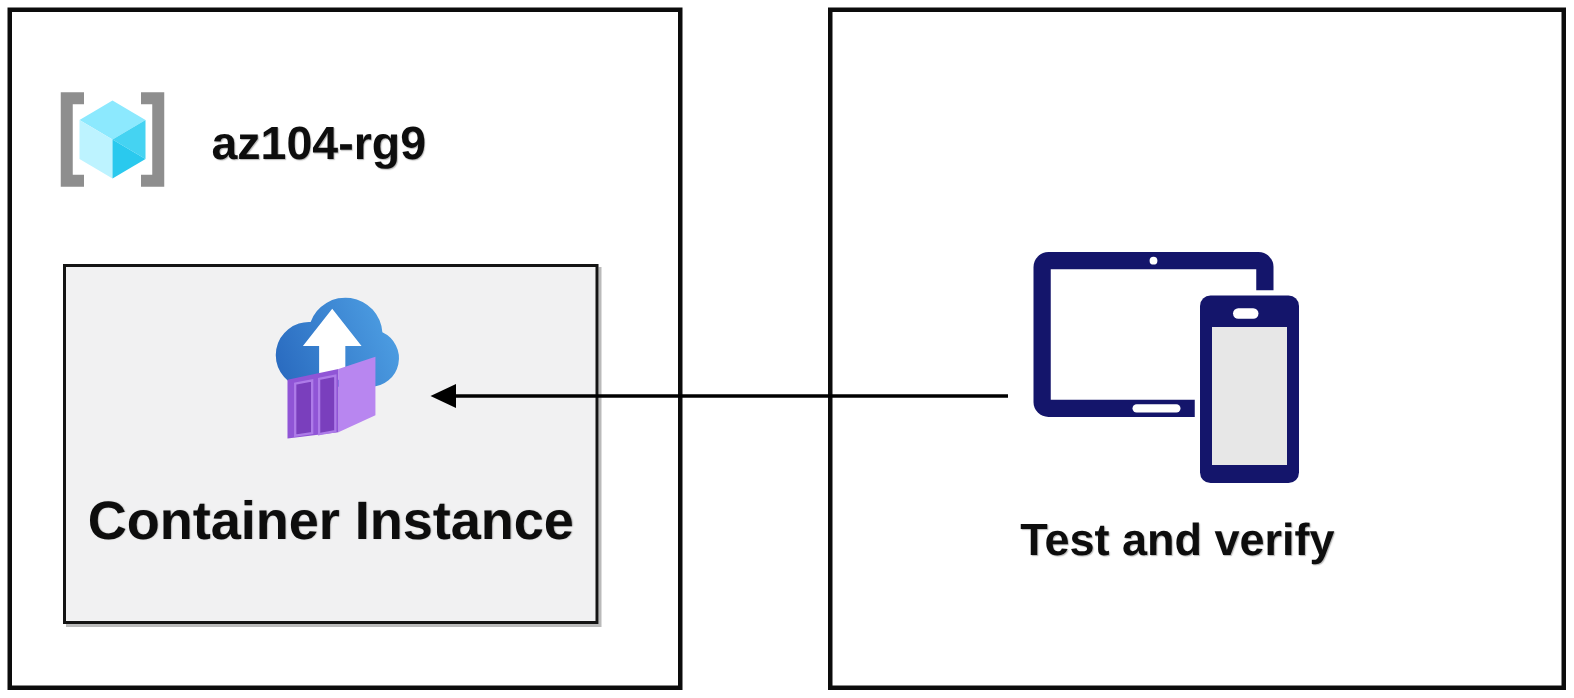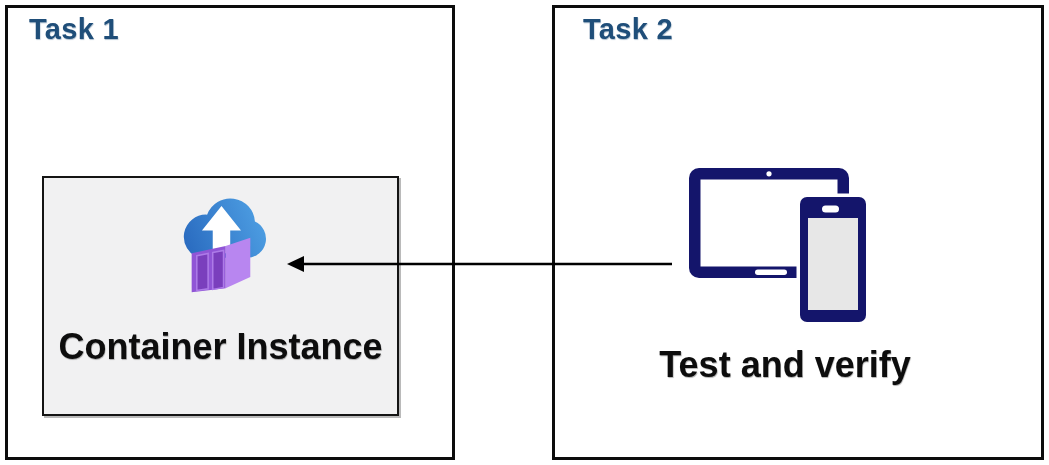--- a/index.html
+++ b/index.html
@@ -72,21 +72,21 @@
   .devices-icon-wrap {
     position: absolute;
     left: 685px; top: 158px;
     width: 190px; height: 172px;
   }
   .devices-label {
     position: absolute;
     left: 640px; top: 344px;
     width: 290px;
     text-align: center;
-    font-size: 36px;
+    font-size: 30px;
     font-weight: bold;
     color: #0d0d0d;
     text-shadow: 0.6px 0.6px 0.8px rgba(0,0,0,0.3);
     white-space: nowrap;
   }
   .arrow-overlay {
     position: absolute;
     left: 0; top: 0;
     width: 1049px; height: 465px;
     pointer-events: none;
@@ -94,23 +94,36 @@
 </style>
 </head>
 <body>
 
 <div class="canvas">
 
   <div class="outer-box" id="task1-box"></div>
 
   <div class="outer-box" id="task2-box"></div>
 
-  <div class="task-title" id="task1-title">Task 1</div>
-  <div class="task-title" id="task2-title">Task 2</div>
 
+  <div class="rg-row">
+    <span>
+      <svg width="88" height="70" viewBox="0 0 88 70" aria-hidden="true">
+
+        <path d="M 25 7.5 H 13.5 V 62.5 H 25" fill="none" stroke="#8E8E8E" stroke-width="8"></path>
+        <path d="M 63 7.5 H 74.5 V 62.5 H 63" fill="none" stroke="#8E8E8E" stroke-width="8"></path>
+
+        <polygon points="44,9 66,22 44,35 22,22" fill="#8CE9FE"></polygon>
+        <polygon points="22,22 44,35 44,61 22,48" fill="#BDF3FF"></polygon>
+        <polygon points="66,22 66,48 44,35" fill="#45D3F2"></polygon>
+        <polygon points="44,35 66,48 44,61" fill="#2AC9EE"></polygon>
+      </svg>
+    </span>
+    <span class="rg-name">az104-rg9</span>
+  </div>
 
   <div class="inner-box"></div>
 
   <div class="container-icon-wrap">
     <svg width="108" height="112" viewBox="0 0 105 108" aria-hidden="true">
       <defs>
         <linearGradient id="cloudGrad" gradientUnits="userSpaceOnUse" x1="12" y1="62" x2="95" y2="28">
           <stop offset="0" stop-color="#2767BD"></stop>
           <stop offset="1" stop-color="#4E9FE3"></stop>
         </linearGradient>

